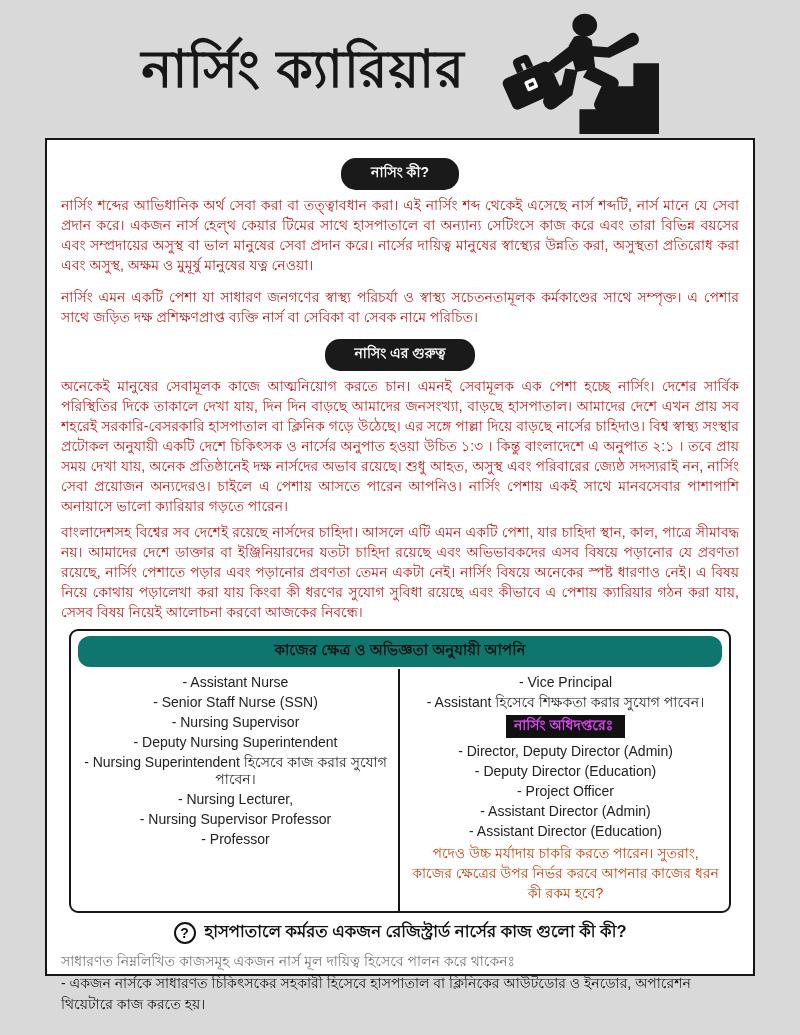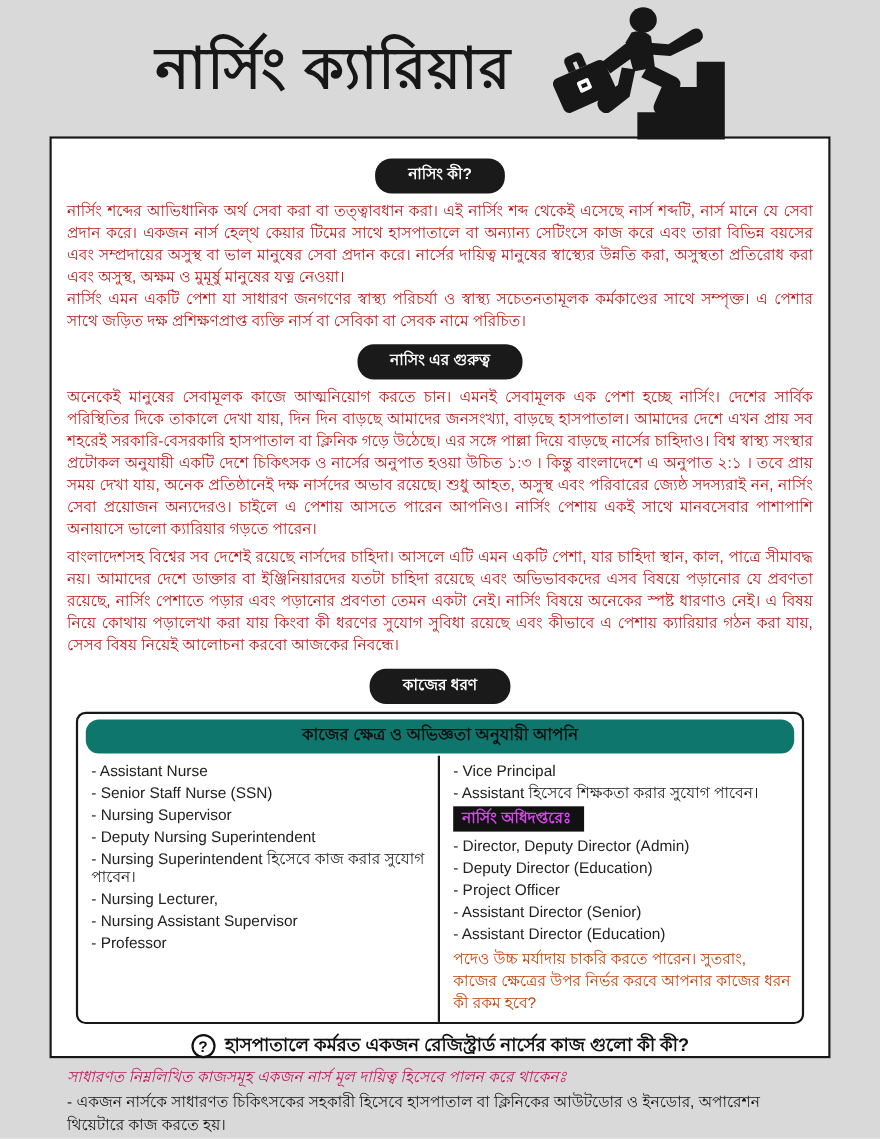--- a/index.html
+++ b/index.html
@@ -6,21 +6,21 @@
   * { box-sizing: border-box; margin: 0; padding: 0; }
   html, body {
     width: 800px; height: 1035px;
     background: #d9d9d9;
     font-family: "Liberation Sans", "DejaVu Sans", sans-serif;
     color: #111;
     overflow: hidden;
   }
   
   .masthead {
-    height: 124px;
+    height: 138px;
     display: flex;
     justify-content: center;
     align-items: center;
     gap: 26px;
     padding-top: 6px;
   }
   .title {
     font-size: 52px;
     font-weight: 700;
     letter-spacing: 1px;
@@ -50,21 +50,21 @@
     border-radius: 15px;
     text-align: center;
   }
 
   .para {
     font-size: 14px;
     line-height: 20px;
     text-align: justify;
     color: #b91c1c;
   }
-  .para + .para { margin-top: 0; }
+  .para + .para { margin-top: 12px; }
 
   
   .work-box {
     margin: 7px 8px 6px 8px;
     border: 2px solid #171717;
     border-radius: 9px;
     overflow: hidden;
   }
   .work-box-header {
     margin: 5px 7px 2px 7px;
@@ -74,20 +74,21 @@
     font-weight: 700;
     font-size: 15px;
     padding: 2px 0 4px 0;
   }
   .work-cols { display: flex; }
   .work-col {
     flex: 1 1 50%;
     padding: 3px 10px 8px 12px;
     font-size: 14px;
     line-height: 17px;
+    text-align: center;
   }
   .work-col.left { border-right: 2px solid #171717; }
   .work-item { padding: 1.5px 0; color: #222; }
   .black-label {
     display: inline-block;
     background: #111;
     color: #d946ef;
     font-weight: 700;
     font-size: 14px;
     padding: 2px 12px 4px 8px;
@@ -124,22 +125,21 @@
   }
   .bullets { margin-top: 1px; }
   .bullet {
     font-size: 14px;
     line-height: 21px;
     color: #161616;
   }
   .intro-line {
     font-size: 14px;
     line-height: 21px;
-    color: #be185d;
-    font-style: italic;
+    color: #737373;
   }
 </style>
 </head>
 <body>
 
 <header class="masthead">
   <h1 class="title">নার্সিং ক্যারিয়ার</h1>
   <div class="title-icon">
     <svg width="168" height="126" viewBox="0 0 190 140" aria-hidden="true">
       <g fill="#171717" stroke="none">
@@ -172,43 +172,42 @@
 <main class="sheet">
 
   <div class="badge">নাসিং কী?</div>
   <p class="para">নার্সিং শব্দের আভিধানিক অর্থ সেবা করা বা তত্ত্বাবধান করা। এই নার্সিং শব্দ থেকেই এসেছে নার্স শব্দটি, নার্স মানে যে সেবা প্রদান করে। একজন নার্স হেল্থ কেয়ার টিমের সাথে হাসপাতালে বা অন্যান্য সেটিংসে কাজ করে এবং তারা বিভিন্ন বয়সের এবং সম্প্রদায়ের অসুস্থ বা ভাল মানুষের সেবা প্রদান করে। নার্সের দায়িত্ব মানুষের স্বাস্থ্যের উন্নতি করা, অসুস্থতা প্রতিরোধ করা এবং অসুস্থ, অক্ষম ও মুমূর্ষু মানুষের যত্ন নেওয়া।</p>
   <p class="para">নার্সিং এমন একটি পেশা যা সাধারণ জনগণের স্বাস্থ্য পরিচর্যা ও স্বাস্থ্য সচেতনতামূলক কর্মকাণ্ডের সাথে সম্পৃক্ত। এ পেশার সাথে জড়িত দক্ষ প্রশিক্ষণপ্রাপ্ত ব্যক্তি নার্স বা সেবিকা বা সেবক নামে পরিচিত।</p>
 
   <div class="badge">নাসিং এর গুরুত্ব</div>
   <p class="para">অনেকেই মানুষের সেবামূলক কাজে আত্মনিয়োগ করতে চান। এমনই সেবামূলক এক পেশা হচ্ছে নার্সিং। দেশের সার্বিক পরিস্থিতির দিকে তাকালে দেখা যায়, দিন দিন বাড়ছে আমাদের জনসংখ্যা, বাড়ছে হাসপাতাল। আমাদের দেশে এখন প্রায় সব শহরেই সরকারি-বেসরকারি হাসপাতাল বা ক্লিনিক গড়ে উঠেছে। এর সঙ্গে পাল্লা দিয়ে বাড়ছে নার্সের চাহিদাও। বিশ্ব স্বাস্থ্য সংস্থার প্রটোকল অনুযায়ী একটি দেশে চিকিৎসক ও নার্সের অনুপাত হওয়া উচিত ১:৩ । কিন্তু বাংলাদেশে এ অনুপাত ২:১ । তবে প্রায় সময় দেখা যায়, অনেক প্রতিষ্ঠানেই দক্ষ নার্সদের অভাব রয়েছে। শুধু আহত, অসুস্থ এবং পরিবারের জ্যেষ্ঠ সদস্যরাই নন, নার্সিং সেবা প্রয়োজন অন্যদেরও। চাইলে এ পেশায় আসতে পারেন আপনিও। নার্সিং পেশায় একই সাথে মানবসেবার পাশাপাশি অনায়াসে ভালো ক্যারিয়ার গড়তে পারেন।</p>
   <p class="para" style="margin-top:6px">বাংলাদেশসহ বিশ্বের সব দেশেই রয়েছে নার্সদের চাহিদা। আসলে এটি এমন একটি পেশা, যার চাহিদা স্থান, কাল, পাত্রে সীমাবদ্ধ নয়। আমাদের দেশে ডাক্তার বা ইঞ্জিনিয়ারদের যতটা চাহিদা রয়েছে এবং অভিভাবকদের এসব বিষয়ে পড়ানোর যে প্রবণতা রয়েছে, নার্সিং পেশাতে পড়ার এবং পড়ানোর প্রবণতা তেমন একটা নেই। নার্সিং বিষয়ে অনেকের স্পষ্ট ধারণাও নেই। এ বিষয় নিয়ে কোথায় পড়ালেখা করা যায় কিংবা কী ধরণের সুযোগ সুবিধা রয়েছে এবং কীভাবে এ পেশায় ক্যারিয়ার গঠন করা যায়, সেসব বিষয় নিয়েই আলোচনা করবো আজকের নিবন্ধে।</p>
 
-  <div class="badge">কাজের ধরণ</div>
 
   <section class="work-box">
     <div class="work-box-header">কাজের ক্ষেত্র ও অভিজ্ঞতা অনুযায়ী আপনি</div>
     <div class="work-cols">
       <div class="work-col left">
         <div class="work-item">- Assistant Nurse</div>
         <div class="work-item">- Senior Staff Nurse (SSN)</div>
         <div class="work-item">- Nursing Supervisor</div>
         <div class="work-item">- Deputy Nursing Superintendent</div>
         <div class="work-item">- Nursing Superintendent হিসেবে কাজ করার সুযোগ পাবেন।</div>
         <div class="work-item">- Nursing Lecturer,</div>
-        <div class="work-item">- Nursing Assistant Supervisor</div>
+        <div class="work-item">- Nursing Supervisor Professor</div>
         <div class="work-item">- Professor</div>
       </div>
       <div class="work-col right">
         <div class="work-item">- Vice Principal</div>
         <div class="work-item">- Assistant হিসেবে শিক্ষকতা করার সুযোগ পাবেন।</div>
         <div class="black-label">নার্সিং অধিদপ্তরেঃ</div>
         <div class="work-item">- Director, Deputy Director (Admin)</div>
         <div class="work-item">- Deputy Director (Education)</div>
         <div class="work-item">- Project Officer</div>
-        <div class="work-item">- Assistant Director (Senior)</div>
+        <div class="work-item">- Assistant Director (Admin)</div>
         <div class="work-item">- Assistant Director (Education)</div>
         <div class="bn-footer">পদেও উচ্চ মর্যাদায় চাকরি করতে পারেন। সুতরাং, কাজের ক্ষেত্রের উপর নির্ভর করবে আপনার কাজের ধরন কী রকম হবে?</div>
       </div>
     </div>
   </section>
 
   <div class="duties-heading">
     <span class="q-icon">?</span>
     <span>হাসপাতালে কর্মরত একজন রেজিস্ট্রার্ড নার্সের কাজ গুলো কী কী?</span>
   </div>

